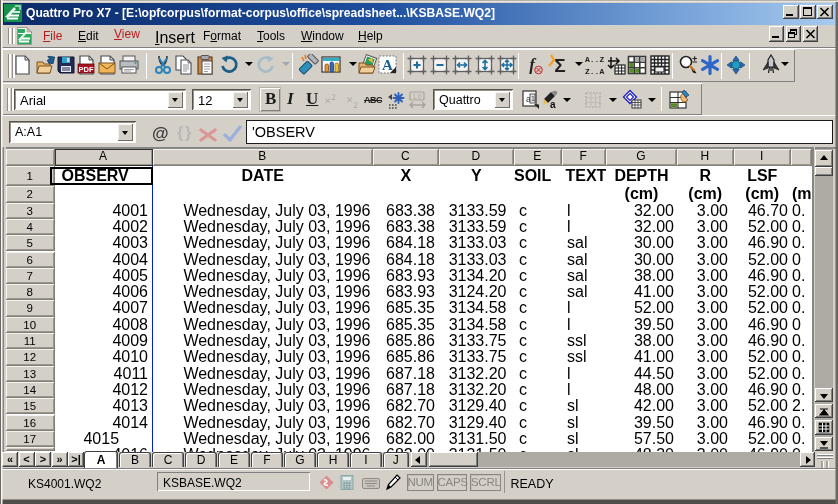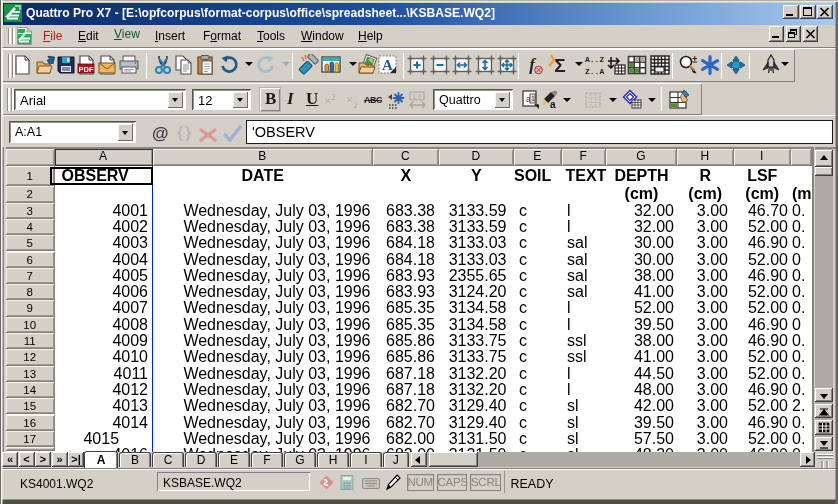--- a/index.html
+++ b/index.html
@@ -47,22 +47,22 @@
 <svg class="ab" style="left:16px;top:27px" width="17" height="18" viewBox="0 0 17 18">
 <path d="M1.5 0.5 L11 0.5 L15.5 5 L15.5 17.5 L1.5 17.5 Z" fill="#fff" stroke="#9a968e" stroke-width="1"></path>
 <path d="M11 0.5 L11 5 L15.5 5 Z" fill="#c8c4bc" stroke="#9a968e" stroke-width="0.8"></path>
 <path d="M2 6 L9 6 L9 2 L10.5 2 L2 2 Z" fill="#2baa5e"></path>
 <path d="M2 7 L15 7 L15 17 L2 17 Z" fill="#2baa5e"></path>
 <path d="M3 14.5 L13 14.5 M4.5 11.5 L14 11.5" stroke="#fff" stroke-width="1.8"></path>
 <path d="M2 13 L9 5 L10.5 6.5 L4 14 Z" fill="#e8f5ec"></path>
 </svg>
 <div class="ab" style="left:43px;top:29px;font-size:12px;color:#b91c1c"><u>F</u>ile</div>
 <div class="ab" style="left:78px;top:29px;font-size:12px;color:#000"><u>E</u>dit</div>
-<div class="ab" style="left:114px;top:27px;font-size:12px;color:#14532d"><u>V</u>iew</div>
-<div class="ab" style="left:155px;top:29px;font-size:12px;color:#000"><u>I</u>nsert</div>
+<div class="ab" style="left:114px;top:27px;font-size:12px;color:#b91c1c"><u>V</u>iew</div>
+<div class="ab" style="left:155px;top:29px;font-size:16px;color:#000"><u>I</u>nsert</div>
 <div class="ab" style="left:203px;top:29px;font-size:12px;color:#000">F<u>o</u>rmat</div>
 <div class="ab" style="left:257px;top:29px;font-size:12px;color:#000"><u>T</u>ools</div>
 <div class="ab" style="left:301px;top:29px;font-size:12px;color:#000"><u>W</u>indow</div>
 <div class="ab" style="left:358px;top:29px;font-size:12px;color:#000"><u>H</u>elp</div>
 <div class="ab btn3" style="left:769px;top:26px;width:15px;height:16px">
     <div class="ab" style="left:3px;top:10px;width:7px;height:2px;background:#000"></div>
   </div>
 <div class="ab btn3" style="left:786px;top:26px;width:15px;height:16px">
     <div class="ab" style="left:4px;top:3px;width:7px;height:6px;border:1px solid #000;border-top:2px solid #000"></div>
     <div class="ab" style="left:2px;top:6px;width:7px;height:6px;border:1px solid #000;border-top:2px solid #000;background:#d4d0c8"></div>
@@ -413,21 +413,21 @@
 <div class="c" style="left:438.5px;top:251.5px;width:75.5px;height:16.30000000000001px;line-height:16.30000000000001px;padding-right:7.5px;text-align:right;">3133.03</div>
 <div class="c" style="left:514px;top:251.5px;width:47.5px;height:16.30000000000001px;line-height:16.30000000000001px;padding-left:5px;text-align:left;">c</div>
 <div class="c" style="left:561.5px;top:251.5px;width:44.5px;height:16.30000000000001px;line-height:16.30000000000001px;padding-left:5.5px;text-align:left;">sal</div>
 <div class="c" style="left:606px;top:251.5px;width:71px;height:16.30000000000001px;line-height:16.30000000000001px;padding-right:3px;text-align:right;">30.00</div>
 <div class="c" style="left:677px;top:251.5px;width:56.5px;height:16.30000000000001px;line-height:16.30000000000001px;padding-right:5.5px;text-align:right;">3.00</div>
 <div class="c" style="left:733.5px;top:251.5px;width:57.5px;height:16.30000000000001px;line-height:16.30000000000001px;padding-right:3px;text-align:right;">52.00</div>
 <div class="c" style="left:791px;top:251.5px;width:21px;height:16.30000000000001px;line-height:16.30000000000001px;padding-left:1px;text-align:left;">0</div>
 <div class="c" style="left:54.5px;top:267.8px;width:98.0px;height:16.30000000000001px;line-height:16.30000000000001px;padding-right:4.5px;text-align:right;">4005</div>
 <div class="c" style="left:152.5px;top:267.8px;width:220.5px;height:16.30000000000001px;line-height:16.30000000000001px;padding-right:2.5px;text-align:right;">Wednesday, July 03, 1996</div>
 <div class="c" style="left:373px;top:267.8px;width:65.5px;height:16.30000000000001px;line-height:16.30000000000001px;padding-right:3.5px;text-align:right;">683.93</div>
-<div class="c" style="left:438.5px;top:267.8px;width:75.5px;height:16.30000000000001px;line-height:16.30000000000001px;padding-right:7.5px;text-align:right;">2355.65</div>
+<div class="c" style="left:438.5px;top:267.8px;width:75.5px;height:16.30000000000001px;line-height:16.30000000000001px;padding-right:7.5px;text-align:right;">3134.20</div>
 <div class="c" style="left:514px;top:267.8px;width:47.5px;height:16.30000000000001px;line-height:16.30000000000001px;padding-left:5px;text-align:left;">c</div>
 <div class="c" style="left:561.5px;top:267.8px;width:44.5px;height:16.30000000000001px;line-height:16.30000000000001px;padding-left:5.5px;text-align:left;">sal</div>
 <div class="c" style="left:606px;top:267.8px;width:71px;height:16.30000000000001px;line-height:16.30000000000001px;padding-right:3px;text-align:right;">38.00</div>
 <div class="c" style="left:677px;top:267.8px;width:56.5px;height:16.30000000000001px;line-height:16.30000000000001px;padding-right:5.5px;text-align:right;">3.00</div>
 <div class="c" style="left:733.5px;top:267.8px;width:57.5px;height:16.30000000000001px;line-height:16.30000000000001px;padding-right:3px;text-align:right;">46.90</div>
 <div class="c" style="left:791px;top:267.8px;width:21px;height:16.30000000000001px;line-height:16.30000000000001px;padding-left:1px;text-align:left;">0.</div>
 <div class="c" style="left:54.5px;top:284.1px;width:98.0px;height:16.30000000000001px;line-height:16.30000000000001px;padding-right:4.5px;text-align:right;">4006</div>
 <div class="c" style="left:152.5px;top:284.1px;width:220.5px;height:16.30000000000001px;line-height:16.30000000000001px;padding-right:2.5px;text-align:right;">Wednesday, July 03, 1996</div>
 <div class="c" style="left:373px;top:284.1px;width:65.5px;height:16.30000000000001px;line-height:16.30000000000001px;padding-right:3.5px;text-align:right;">683.93</div>
 <div class="c" style="left:438.5px;top:284.1px;width:75.5px;height:16.30000000000001px;line-height:16.30000000000001px;padding-right:7.5px;text-align:right;">3124.20</div>
@@ -588,21 +588,21 @@
     <div class="ab" style="left:6px;top:4px;width:0;height:0;border-top:4px solid transparent;border-bottom:4px solid transparent;border-left:5px solid #000"></div>
   </div>
 <div class="ab" style="left:815px;top:451.5px;width:21px;height:16.5px;background:#d4d0c8">
 <div class="ab" style="left:2px;top:2px;width:16px;height:2px;background:#fff;border-bottom:1px solid #808080"></div>
 <div class="ab" style="left:2px;top:5.5px;width:16px;height:2px;background:#fff;border-bottom:1px solid #808080"></div>
 <div class="ab" style="left:6px;top:9px;width:2.5px;height:7px;background:#a8a49c;border-right:1px solid #fff"></div>
 <div class="ab" style="left:11px;top:9px;width:2.5px;height:7px;background:#a8a49c;border-right:1px solid #fff"></div>
   </div>
 <div class="ab" style="left:2px;top:468px;width:834px;height:1px;background:#808080"></div>
 <div class="ab" style="left:2px;top:469px;width:834px;height:1px;background:#fff"></div>
-<div class="ab" style="left:20px;top:477px;font-size:12px;color:#000">KS4001.WQ2</div>
+<div class="ab" style="left:28px;top:477px;font-size:12px;color:#000">KS4001.WQ2</div>
 <div class="ab" style="left:157px;top:472px;width:153px;height:19px;background:#d4d0c8;box-shadow:inset 1px 1px 0 #808080,inset -1px -1px 0 #fff"></div>
 <div class="ab" style="left:163px;top:476px;font-size:12px;color:#000">KSBASE.WQ2</div>
 <svg class="ab" style="left:319px;top:475px" width="15" height="15" viewBox="0 0 15 15">
 <path d="M7.5 0.5 L14.5 7.5 L7.5 14.5 L0.5 7.5 Z" fill="#dc8c8c"></path>
 <path d="M5 5 C8 4 9 7 6 8 C4 9 6 11 9 10" stroke="#fff" stroke-width="1.6" fill="none"></path>
   </svg>
 <svg class="ab" style="left:340px;top:475px" width="14" height="15" viewBox="0 0 14 15">
 <rect x="1" y="0.5" width="12" height="14" fill="#b2c4c4" stroke="#8aa" stroke-width="1"></rect>
 <rect x="3" y="2" width="8" height="3" fill="#e8f0f0"></rect>
 <path d="M3.5 8 H10.5 M3.5 10.5 H10.5 M3.5 13 H10.5" stroke="#7a9a9a" stroke-width="1.4" stroke-dasharray="1.6 1"></path>

